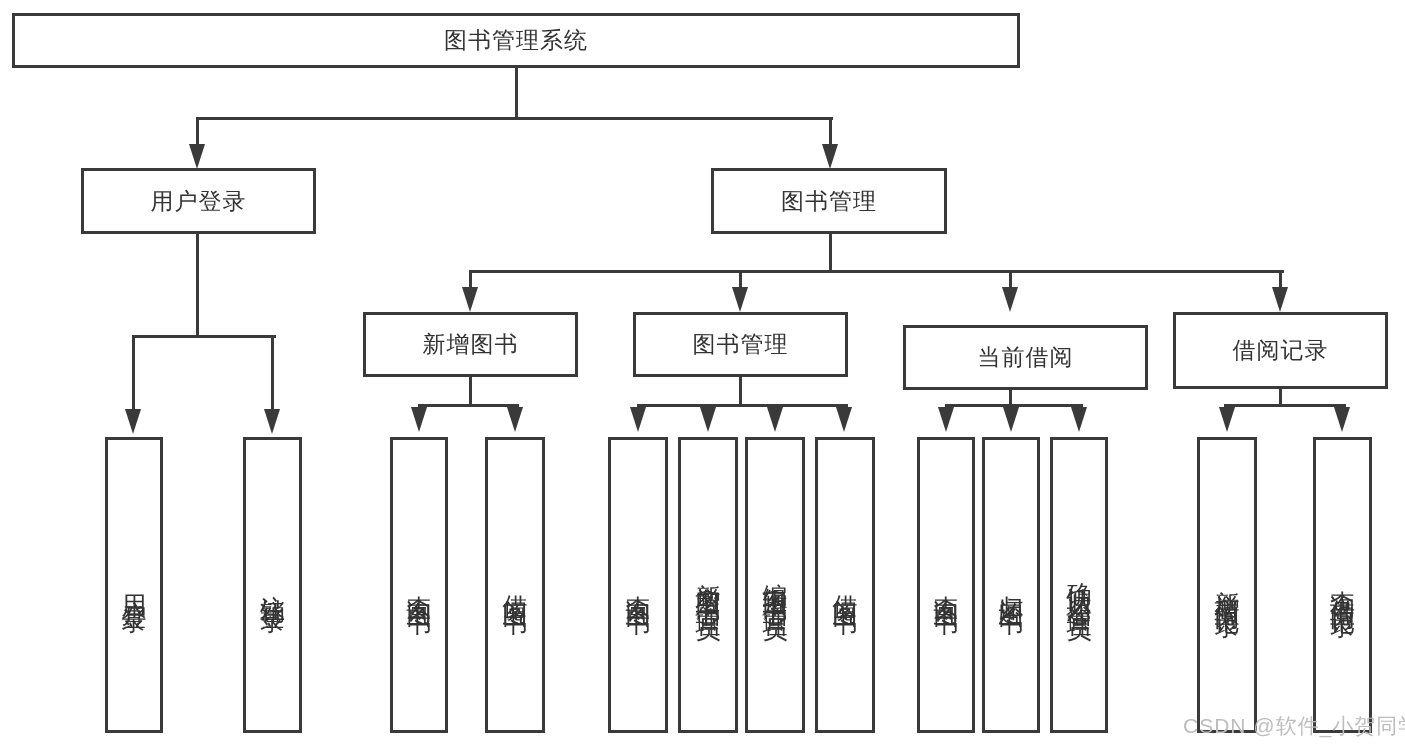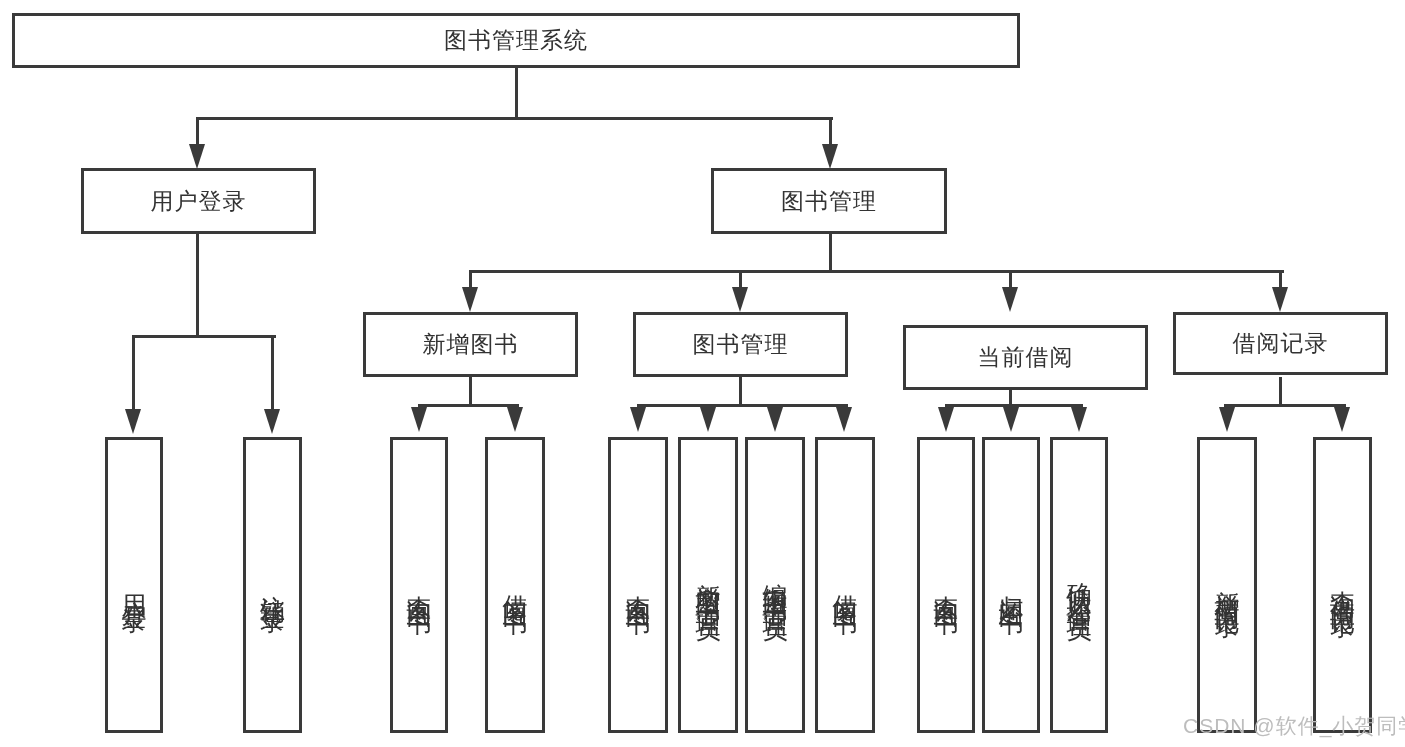--- a/index.html
+++ b/index.html
@@ -116,21 +116,21 @@
   <div class="arrow" style="left:1334px;top:407px"></div>
 
   <div class="node-h" style="left:12px;top:13px;width:1008px;height:55px">图书管理系统</div>
 
   <div class="node-h" style="left:81px;top:168px;width:235px;height:66px">用户登录</div>
   <div class="node-h" style="left:711px;top:168px;width:236px;height:66px">图书管理</div>
 
   <div class="node-h" style="left:363px;top:312px;width:215px;height:65px">新增图书</div>
   <div class="node-h" style="left:633px;top:312px;width:215px;height:65px">图书管理</div>
   <div class="node-h" style="left:903px;top:325px;width:245px;height:65px">当前借阅</div>
-  <div class="node-h" style="left:1173px;top:312px;width:215px;height:63px">借阅记录</div>
+  <div class="node-h" style="left:1173px;top:312px;width:215px;height:77px">借阅记录</div>
 
   <div class="node-v" style="left:105px;width:58px">
     <span>用户登录</span>
   </div>
   <div class="node-v" style="left:243px;width:59px">
     <span>注销登录</span>
   </div>
 
   <div class="node-v" style="left:390px;width:58px">
     <span>查询图书</span>

